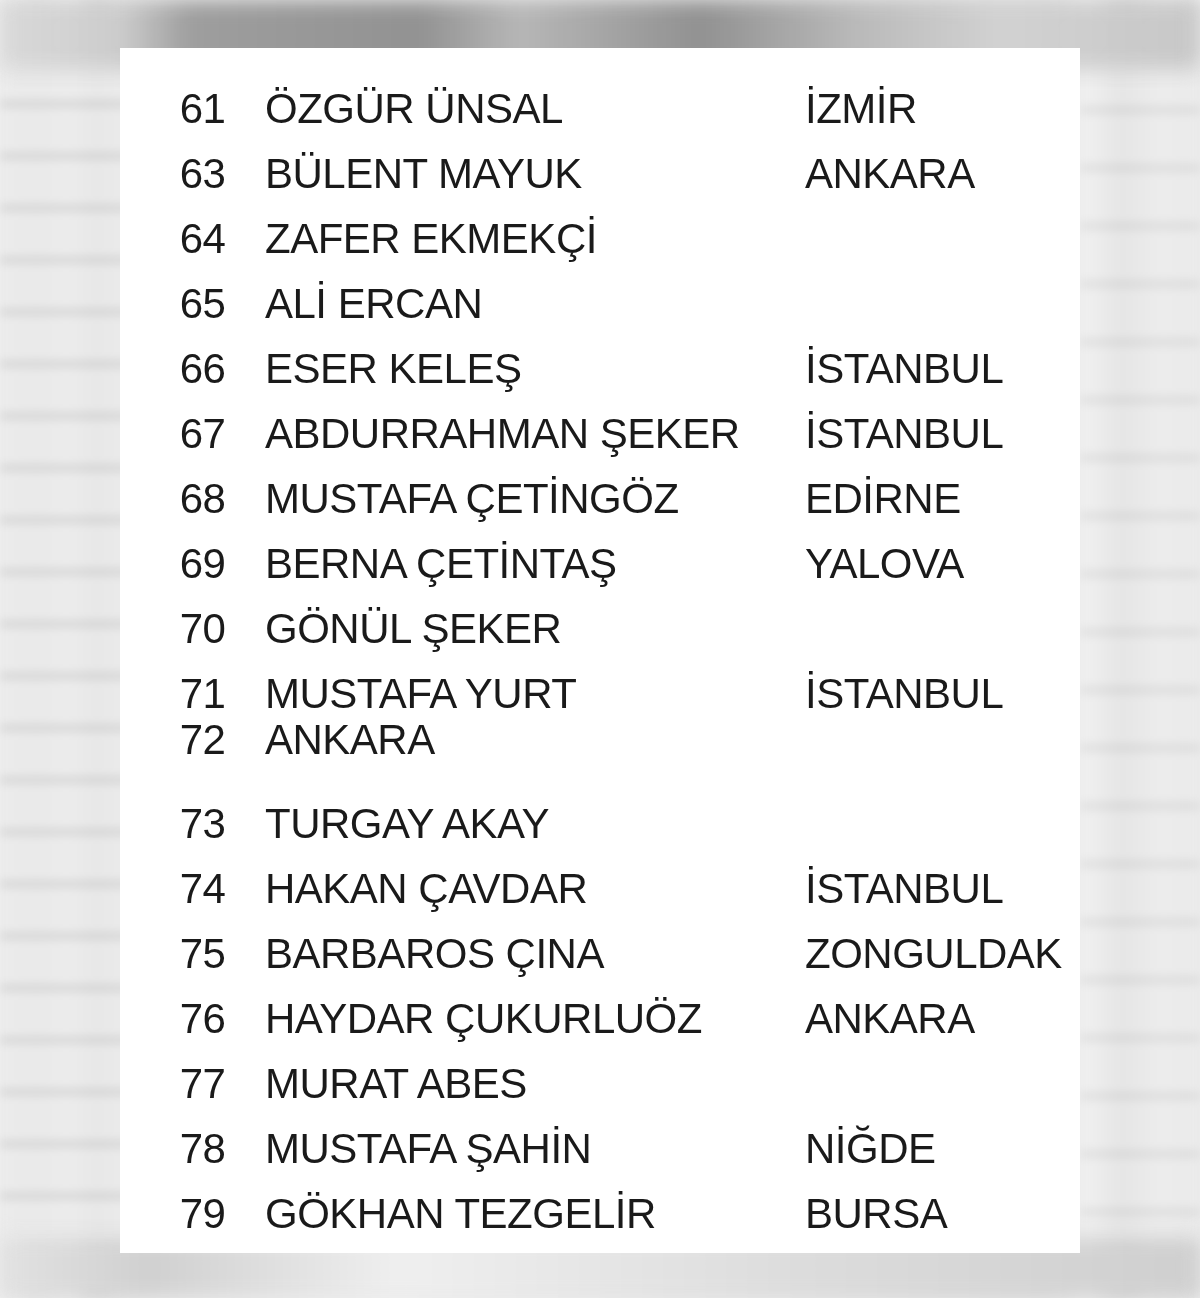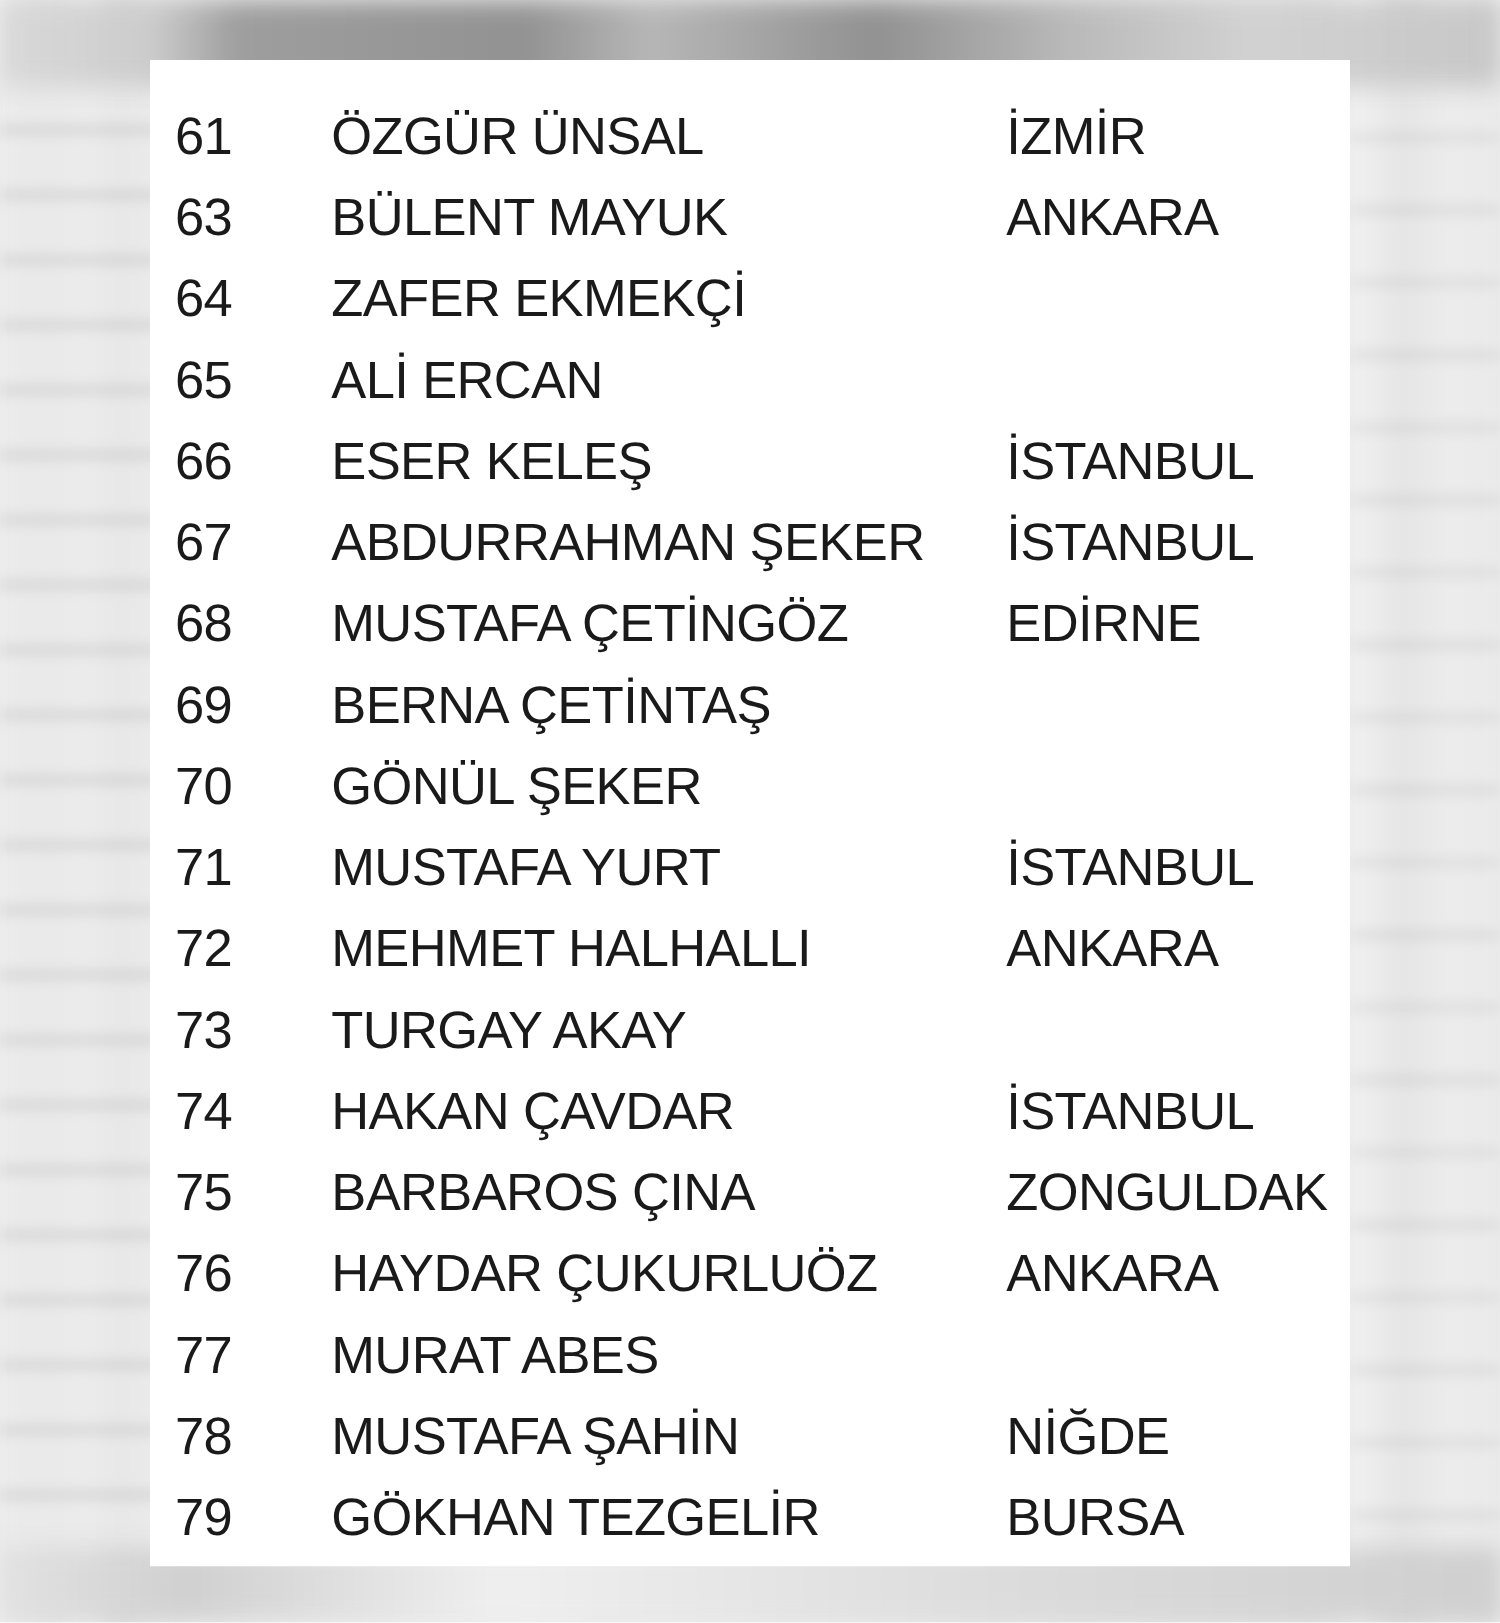--- a/index.html
+++ b/index.html
@@ -98,21 +98,21 @@
     color: #1a1a1a;
     font-size: 42px;
     letter-spacing: -0.5px;
     white-space: nowrap;
   }
 
   .col-no {
     width: 145px;
     padding-left: 20px;
     box-sizing: border-box;
-    text-align: left;
+    text-align: center;
   }
   .col-name {
     width: 540px;
     box-sizing: border-box;
     margin-top: 19px;
   }
   .col-city {
     flex: 1;
     box-sizing: border-box;
   }
@@ -161,34 +161,34 @@
           <div class="col-city">İSTANBUL</div>
         </div>
         <div class="row">
           <div class="col-no">68</div>
           <div class="col-name">MUSTAFA ÇETİNGÖZ</div>
           <div class="col-city">EDİRNE</div>
         </div>
         <div class="row">
           <div class="col-no">69</div>
           <div class="col-name">BERNA ÇETİNTAŞ</div>
+          <div class="col-city">YALOVA</div>
         </div>
         <div class="row">
           <div class="col-no">70</div>
           <div class="col-name">GÖNÜL ŞEKER</div>
           <div class="col-city"></div>
         </div>
         <div class="row">
           <div class="col-no">71</div>
           <div class="col-name">MUSTAFA YURT</div>
           <div class="col-city">İSTANBUL</div>
         </div>
         <div class="row">
           <div class="col-no">72</div>
-          <div class="col-name">MEHMET HALHALLI</div>
           <div class="col-city">ANKARA</div>
         </div>
         <div class="row">
           <div class="col-no">73</div>
           <div class="col-name">TURGAY AKAY</div>
           <div class="col-city"></div>
         </div>
         <div class="row">
           <div class="col-no">74</div>
           <div class="col-name">HAKAN ÇAVDAR</div>

